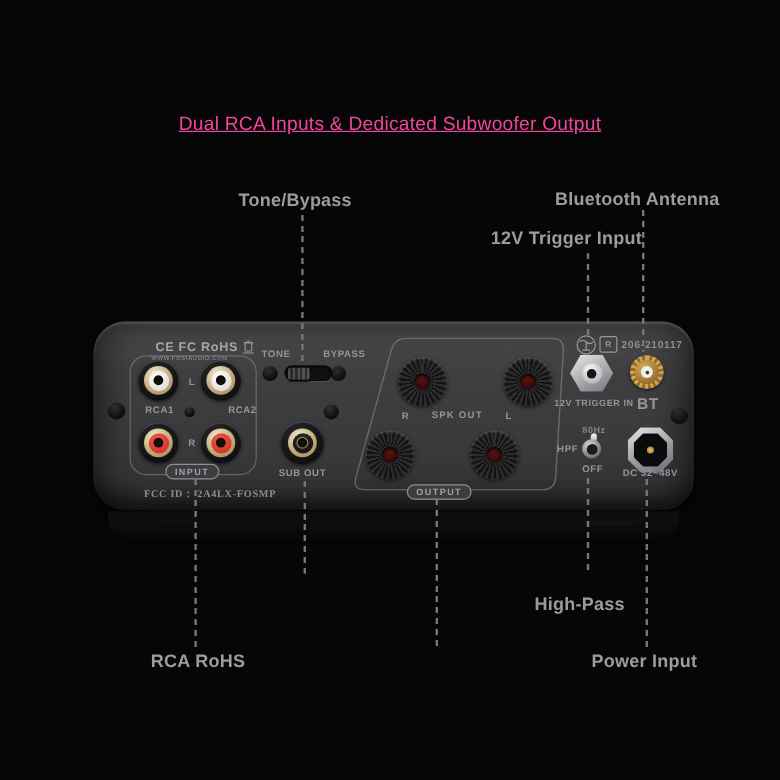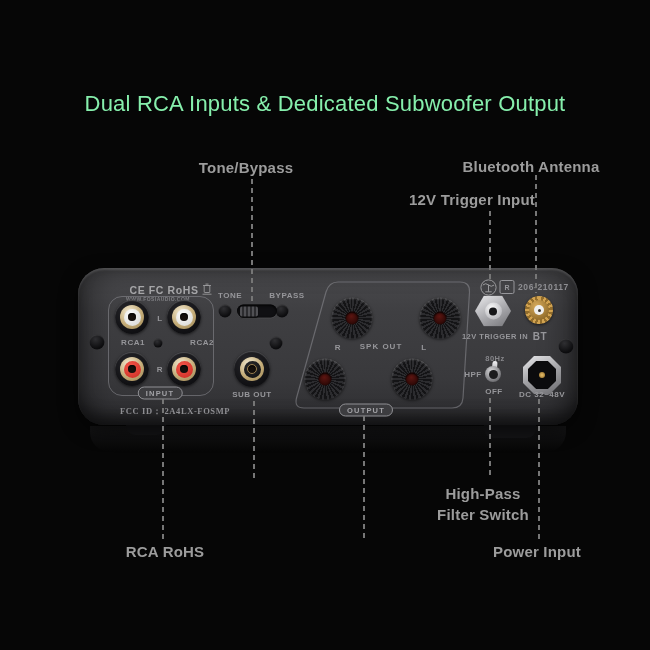--- a/index.html
+++ b/index.html
@@ -1,20 +1,20 @@
 <!DOCTYPE html>
 <html><head>
 <meta charset="utf-8">
 <style>
   html,body{margin:0;padding:0;background:#000;}
   .stage{position:relative;width:650px;height:650px;background:#060606;overflow:hidden;
          font-family:"Liberation Sans","DejaVu Sans",sans-serif;}
   .ctr{position:absolute;transform:translate(-50%,-50%);white-space:nowrap;}
   .title{font-size:31px;font-weight:800;color:#fbfbfb;letter-spacing:.3px;}
-  .subtitle{font-size:22px;font-weight:400;color:#86efac;letter-spacing:.2px;}
+  .subtitle{font-size:16px;font-weight:400;color:#ec4899;letter-spacing:.2px;text-decoration:underline;}
   .callout{font-size:15px;font-weight:600;color:#9c9c9c;letter-spacing:.2px;text-align:center;}
   .dash{position:absolute;width:2px;z-index:4;
         background:repeating-linear-gradient(to bottom,#767676 0 5px,transparent 5px 9px);}
   
   .amp{position:absolute;left:78px;top:268px;width:500px;height:157px;border-radius:26px;z-index:2;
        background:linear-gradient(#4a4a4d,#3f3f42 28%,#39393c 70%,#2d2d30);
        box-shadow:inset 0 2px 2px rgba(255,255,255,.14),inset 0 -9px 14px rgba(0,0,0,.45),
                   inset 16px 0 24px rgba(0,0,0,.28),inset -16px 0 24px rgba(0,0,0,.28),
                   0 6px 18px rgba(0,0,0,.55);}
   .foot{position:absolute;top:420px;background:#141416;border-radius:0 0 9px 9px;z-index:1;}
@@ -103,21 +103,20 @@
 
 <div class="stage">
 
   <div class="ctr subtitle" style="left:325px;top:104px;">Dual RCA Inputs &amp; Dedicated Subwoofer Output</div>
 
   <div class="ctr callout" style="left:246px;top:167px;">Tone/Bypass</div>
   <div class="ctr callout" style="left:531px;top:166px;">Bluetooth Antenna</div>
   <div class="ctr callout" style="left:472px;top:199px;">12V Trigger Input</div>
   <div class="ctr callout" style="left:483px;top:504px;line-height:21px;">
     <div>High-Pass</div>
-    <div>Filter Switch</div>
   </div>
   <div class="ctr callout" style="left:165px;top:551px;">RCA RoHS</div>
   <div class="ctr callout" style="left:537px;top:551px;">Power Input</div>
 
   <div class="dash" style="left:251px;top:179px;height:122px;"></div>
   <div class="dash" style="left:535px;top:175px;height:118px;"></div>
   <div class="dash" style="left:489px;top:211px;height:71px;"></div>
   <div class="dash" style="left:162px;top:399px;height:142px;"></div>
   <div class="dash" style="left:253px;top:401px;height:77px;"></div>
   <div class="dash" style="left:363px;top:416px;height:125px;"></div>
@@ -243,21 +242,21 @@
         </div>
     </div>
     <div class="sma" style="left:461px;top:42px;">
       <div class="sma-inner">
           <div class="sma-face">
             <div class="sma-hole"></div>
           </div>
         </div>
     </div>
     <div class="ptext" style="left:417px;top:68px;font-size:7.5px;">12V TRIGGER IN</div>
-    <div class="ptext" style="left:462px;top:68px;font-size:10px;">BT</div>
+    <div class="ptext" style="left:462px;top:68px;font-size:13px;">BT</div>
 
     <div class="ptext pdim" style="left:417px;top:90px;font-size:7.5px;">80Hz</div>
     <div class="ptext" style="left:395px;top:106px;">HPF</div>
     <div class="toggle-lever" style="left:416px;top:106px;"></div>
     <div class="toggle-base" style="left:415px;top:106px;">
       <div class="toggle-center"></div>
     </div>
     <div class="ptext" style="left:416px;top:123px;">OFF</div>
 
     <div class="octo" style="left:464px;top:107px;">

